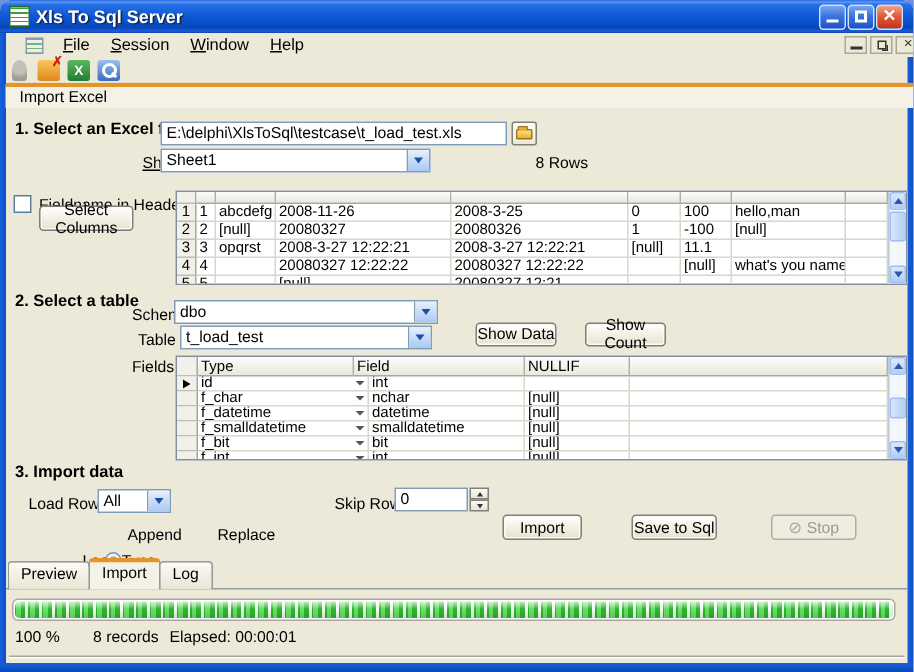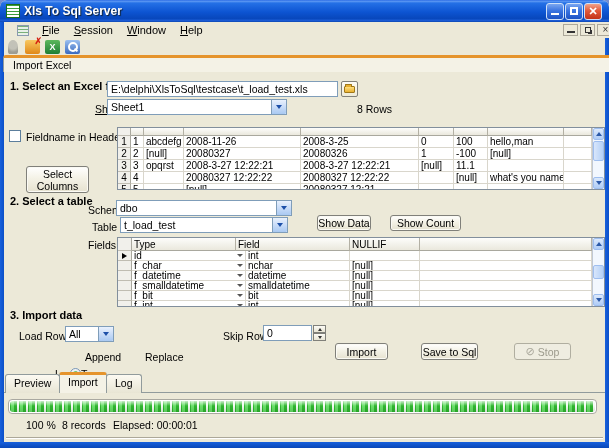--- a/index.html
+++ b/index.html
@@ -178,21 +178,21 @@
   <div class="abs combo" style="left:107px; top:99px; width:180px; height:16px;">
     <span class="val">Sheet1</span>
     <span class="combo-btn">
         <span class="chev"></span>
       </span>
   </div>
   <div class="abs lbl" style="left:357px; top:103px;">8 Rows</div>
 
   <div class="abs checkbox" style="left:9px; top:130px;"></div>
   <div class="abs lbl" style="left:26px; top:131px;">Fieldname in Header</div>
-  <div class="abs btn" style="left:26px; top:166px; width:63px; height:27px;">Select Columns</div>
+  <div class="abs btn" style="left:26px; top:137px; width:63px; height:17px;">Select Columns</div>
 
   <div class="abs grid g1" style="left:117px; top:127px; width:488px; height:63px;">
     <div class="grid-body">
       <div class="r hdr">
         <div class="c c0 rh"></div>
           <div class="c c1"></div>
           <div class="c c2"></div>
           <div class="c c3"></div>
           <div class="c c4"></div>
           <div class="c c5"></div>
@@ -277,21 +277,21 @@
       </span>
   </div>
   <div class="abs lbl" style="left:92px; top:221px;">Table</div>
   <div class="abs combo" style="left:120px; top:217px; width:168px; height:16px;">
     <span class="val">t_load_test</span>
     <span class="combo-btn">
         <span class="chev"></span>
       </span>
   </div>
   <div class="abs btn" style="left:317px; top:215px; width:54px; height:16px;">Show Data</div>
-  <div class="abs btn" style="left:390px; top:215px; width:71px; height:16px;">Show Count</div>
+  <div class="abs btn" style="left:390px; top:215px; width:54px; height:16px;">Show Count</div>
 
   <div class="abs lbl" style="left:88px; top:239px;">Fields</div>
 
   <div class="abs grid fg" style="left:117px; top:237px; width:488px; height:70px;">
     <div class="grid-body">
       <div class="r hdr">
         <div class="c c0 rh"></div>
         <div class="c c2">Type</div>
         <div class="c c1">Field</div>
         <div class="c c3">NULLIF</div>
@@ -406,18 +406,18 @@
   </div>
 
   <div class="abs bottab-line"></div>
   <div class="abs bt" style="left:5px; top:374px; height:19px;">Preview</div>
   <div class="abs bt bt-active" style="left:59px; top:372px; height:21px;">Import</div>
   <div class="abs bt" style="left:106px; top:374px; height:19px;">Log</div>
 
   <div class="abs progress-wrap">
     <div class="progress-fill" id="progress-fill" style="width: 100%;"></div>
   </div>
-  <div class="abs status-txt" style="left:10px; top:419px;margin-left:16px;">100 %</div>
+  <div class="abs status-txt" style="left:10px; top:419px;">100 %</div>
   <div class="abs status-txt" style="left:62px; top:419px;">8 records</div>
   <div class="abs status-txt" style="left:101px; top:419px;padding-left:12px;">Elapsed: 00:00:01</div>
   <div class="abs groove"></div>
 
 </div>
 
 </body></html>

